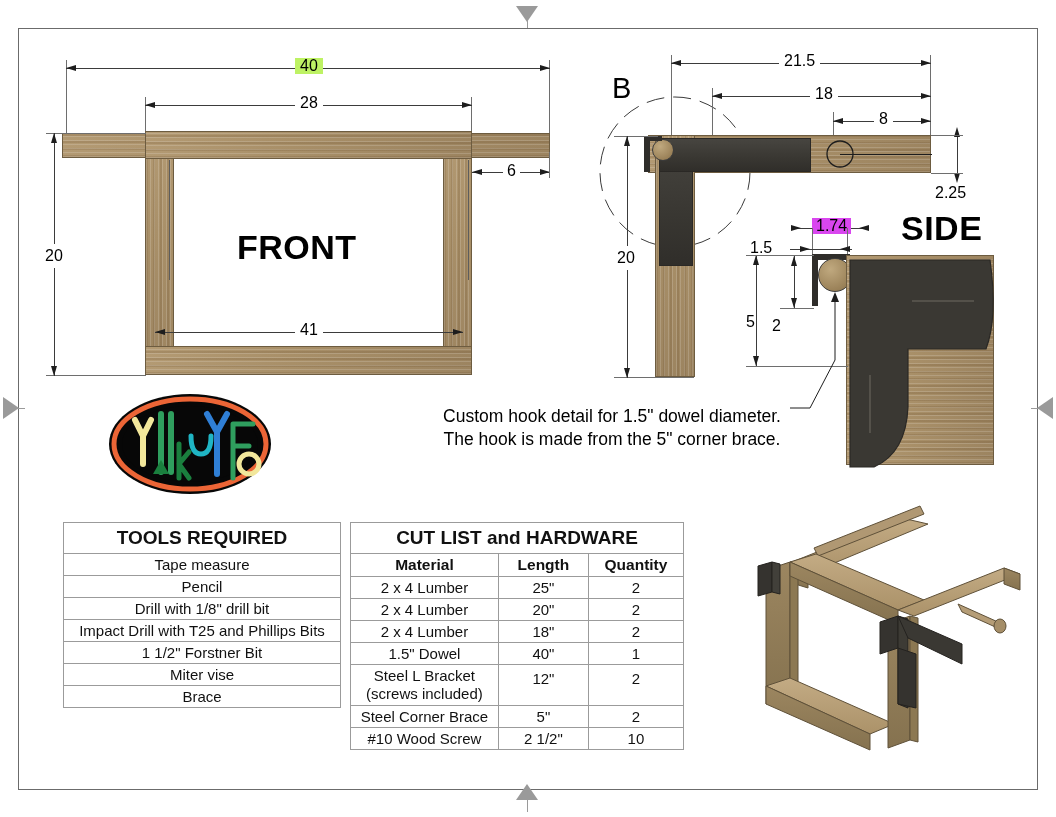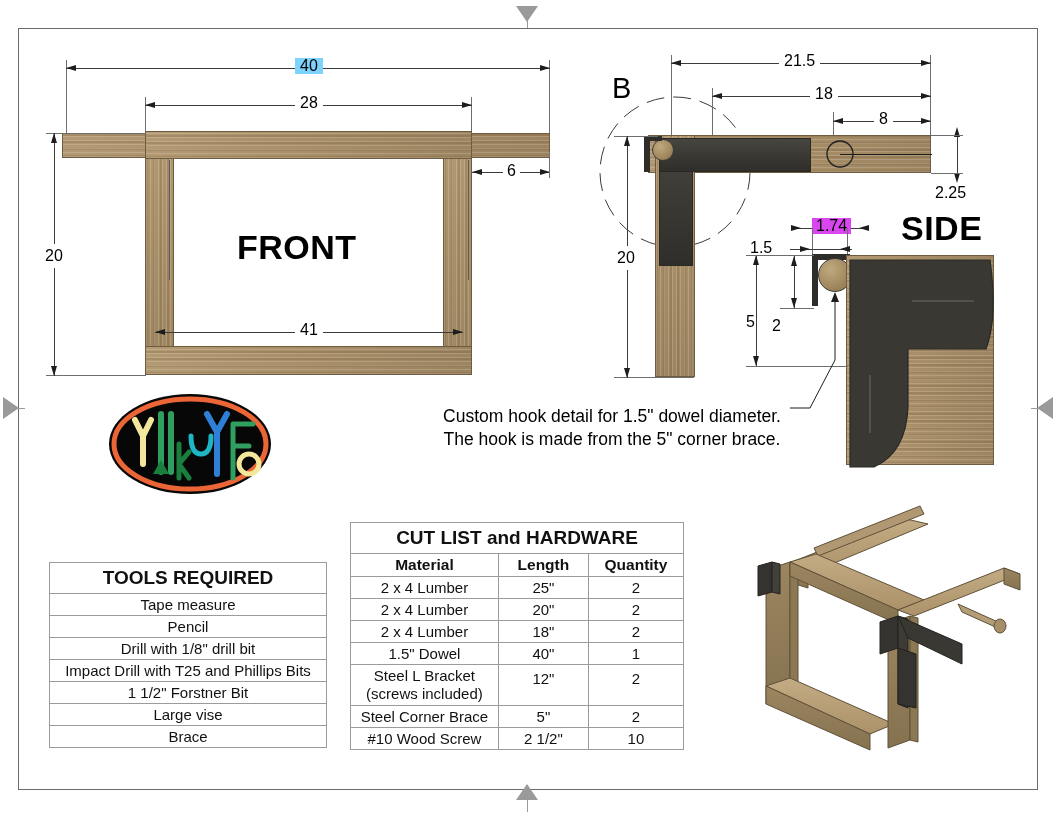--- a/index.html
+++ b/index.html
@@ -89,21 +89,21 @@
 <div class="abs" style="left:1037px;top:397px;">
   <div class="cmark cmark-left"></div>
 </div>
 <div class="abs cmark-stem" style="left:1031px;top:407.5px;width:22px;height:1px;"></div>
 
 <div class="abs extline extv" style="left:66px;top:60px;width:1px;height:78px;"></div>
 <div class="abs extline extv" style="left:549px;top:60px;width:1px;height:78px;"></div>
 <div class="abs dimline dimh" style="left:66px;top:68px;width:484px;height:1px;"></div>
 <div class="abs arrow ar-l" style="left:66px;top:64.8px;"></div>
 <div class="abs arrow ar-r" style="left:540px;top:64.8px;"></div>
-<div class="abs dtext" style="left:295px;top:58px;background:#7dd3fc;padding:0 5px;">40</div>
+<div class="abs dtext" style="left:295px;top:58px;background:#bef264;padding:0 5px;">40</div>
 
 <div class="abs extline extv" style="left:145px;top:97px;width:1px;height:40px;"></div>
 <div class="abs extline extv" style="left:471px;top:97px;width:1px;height:40px;"></div>
 <div class="abs dimline dimh" style="left:145px;top:105px;width:327px;height:1px;"></div>
 <div class="abs arrow ar-l" style="left:145px;top:101.8px;"></div>
 <div class="abs arrow ar-r" style="left:462px;top:101.8px;"></div>
 <div class="abs dtext" style="left:295px;top:95px;background:#fff;padding:0 5px;">28</div>
 
 <div class="abs wood-h" style="left:62px;top:133px;width:488px;height:25px;"></div>
 
@@ -264,21 +264,21 @@
     <path d="M84 44 Q84 62 94 62 Q104 62 104 44" stroke="#1fb5c4" stroke-width="5"></path>
 
     <path d="M100 22 L110 40 L120 22 M110 40 L110 82" stroke="#2f7fd6"></path>
 
     <path d="M126 32 L126 86 M126 32 L146 32 M126 54 L142 54" stroke="#2f9e5e" stroke-width="5"></path>
 
     <circle cx="142" cy="72" r="10" stroke="#f2e79b" stroke-width="5"></circle>
   </g>
 </svg>
 
-<div class="abs" style="left:49px;top:522px;margin-top:40px;">
+<div class="abs" style="left:63px;top:522px;">
   <table id="tools-table">
     <thead>
       <tr>
         <th class="tbl-title">TOOLS REQUIRED</th>
       </tr>
     </thead>
     <tbody>
       <tr>
           <td>Tape measure</td>
         </tr>
@@ -288,21 +288,21 @@
       <tr>
           <td>Drill with 1/8" drill bit</td>
         </tr>
       <tr>
           <td>Impact Drill with T25 and Phillips Bits</td>
         </tr>
       <tr>
           <td>1 1/2" Forstner Bit</td>
         </tr>
       <tr>
-          <td>Large vise</td>
+          <td>Miter vise</td>
         </tr>
       <tr>
           <td>Brace</td>
         </tr>
     </tbody>
   </table>
 </div>
 
 <div class="abs" style="left:350px;top:522px;">
   <table id="cutlist-table">

